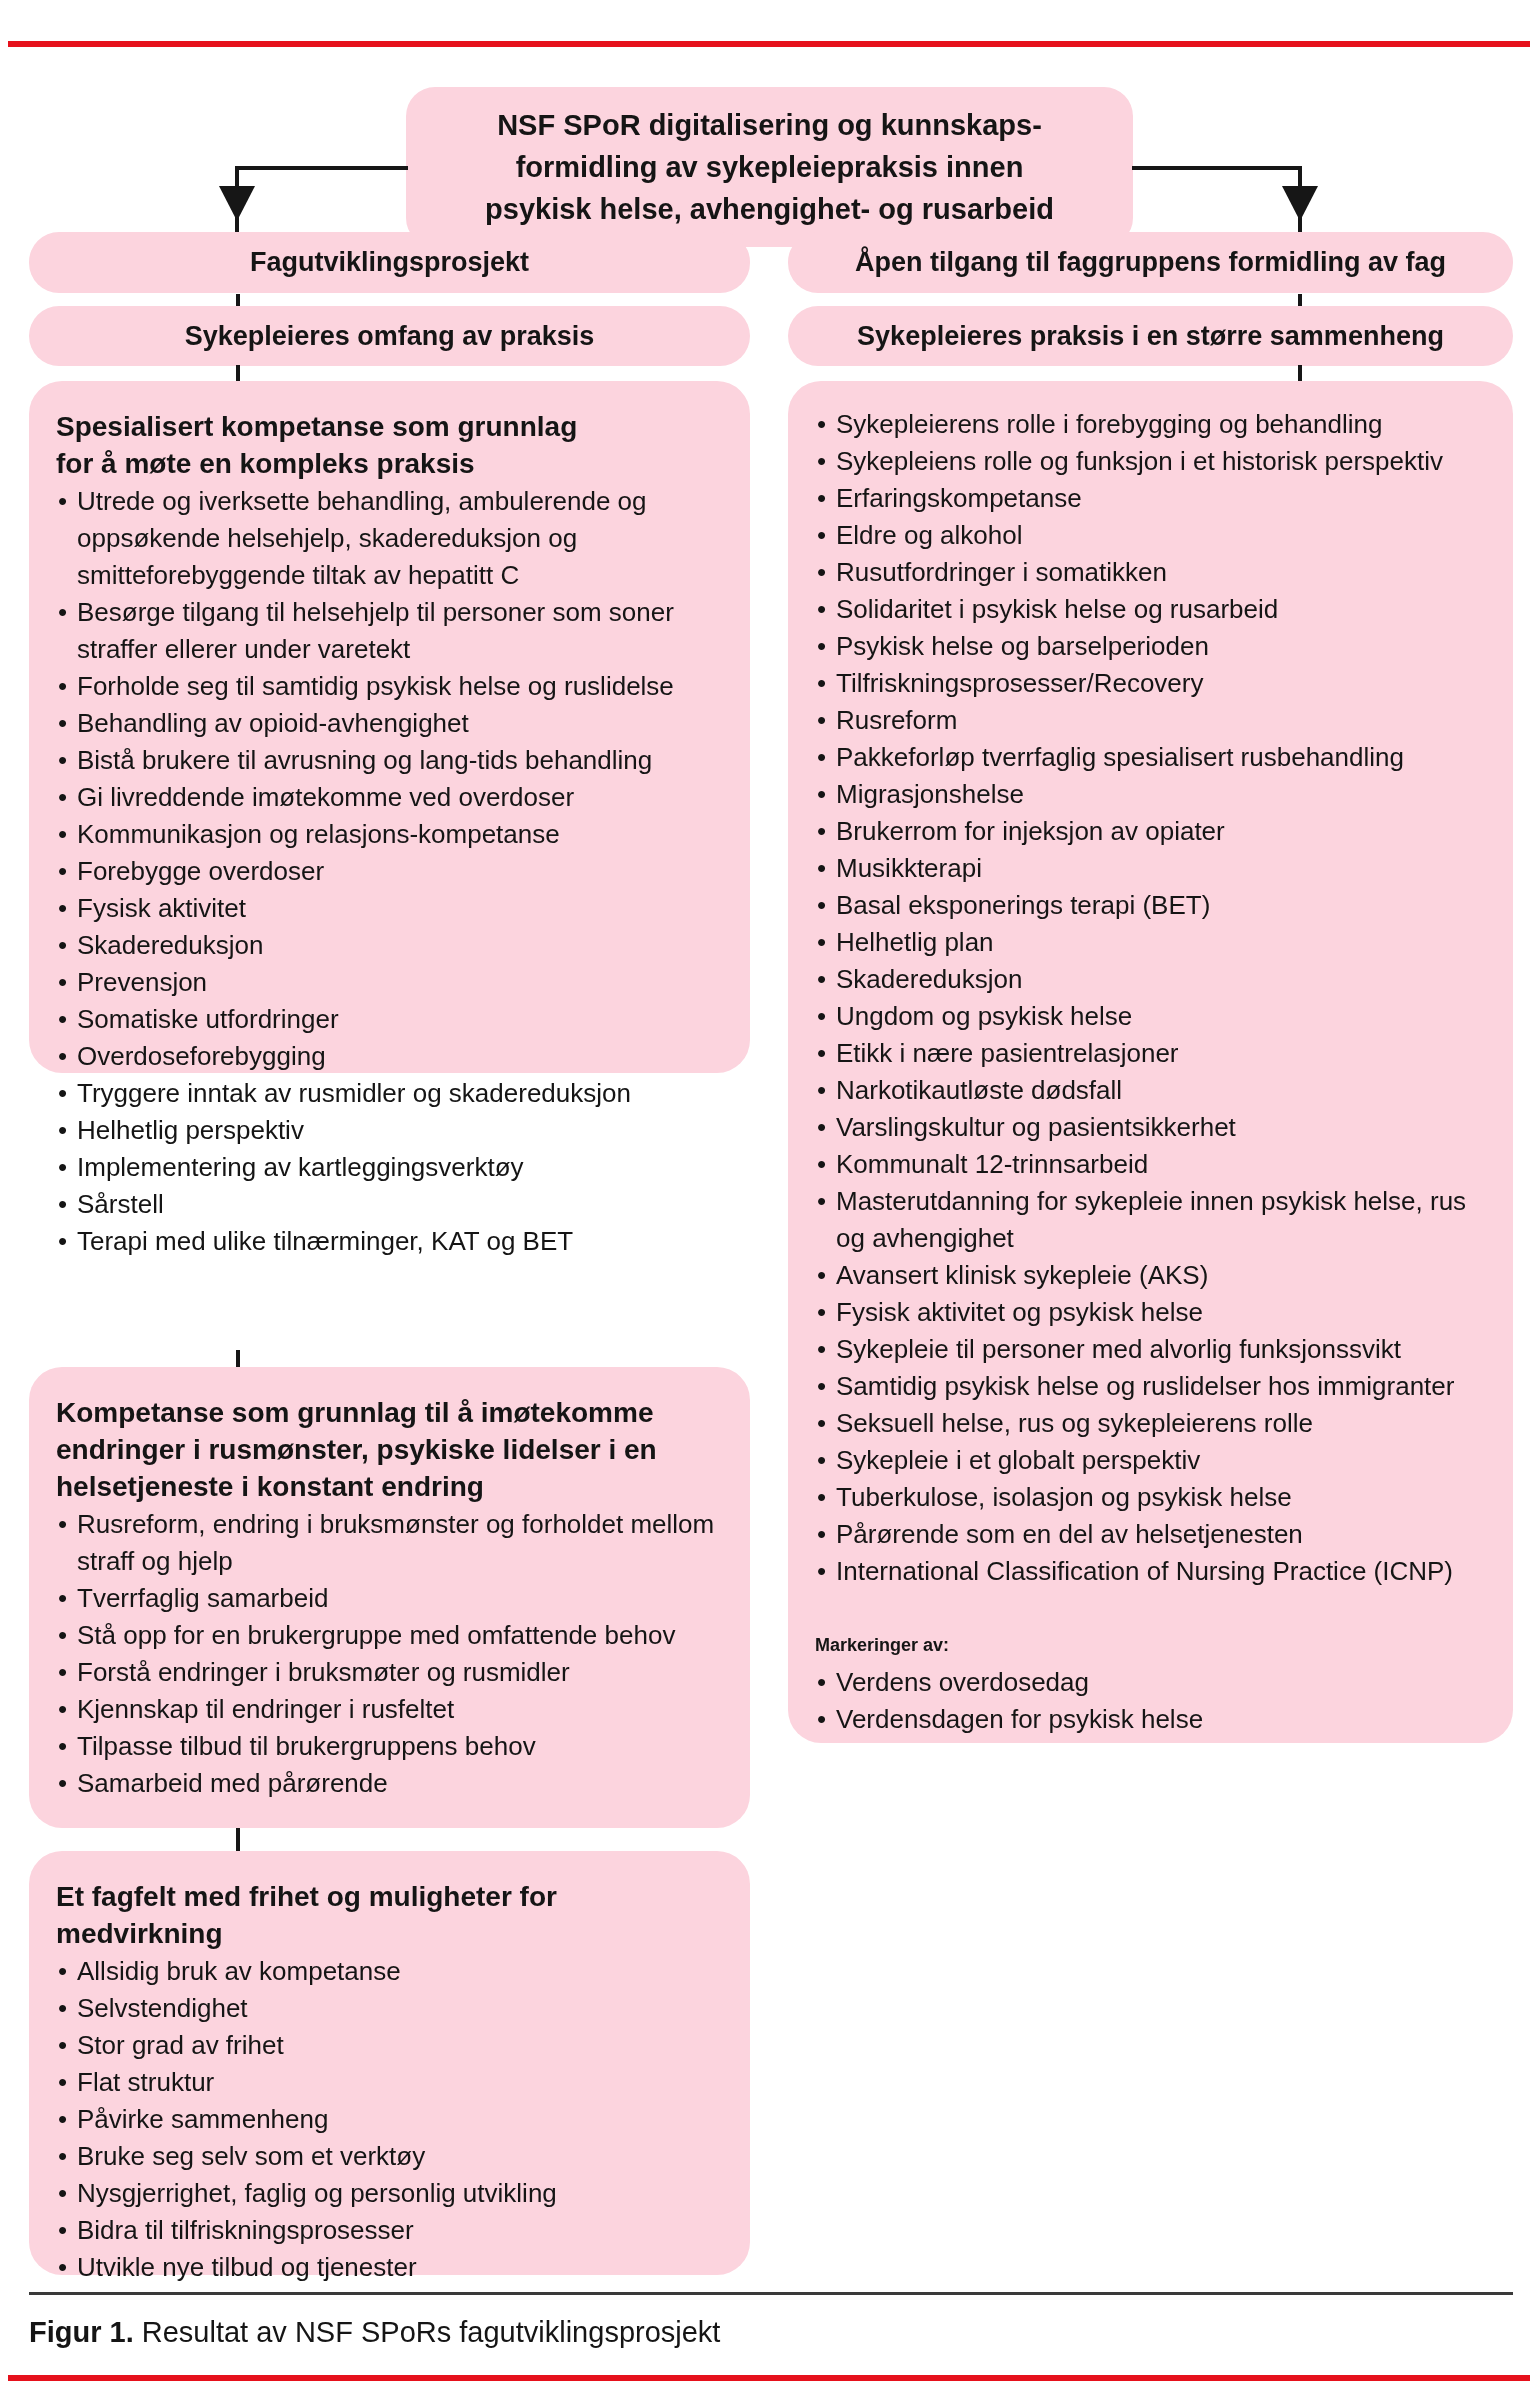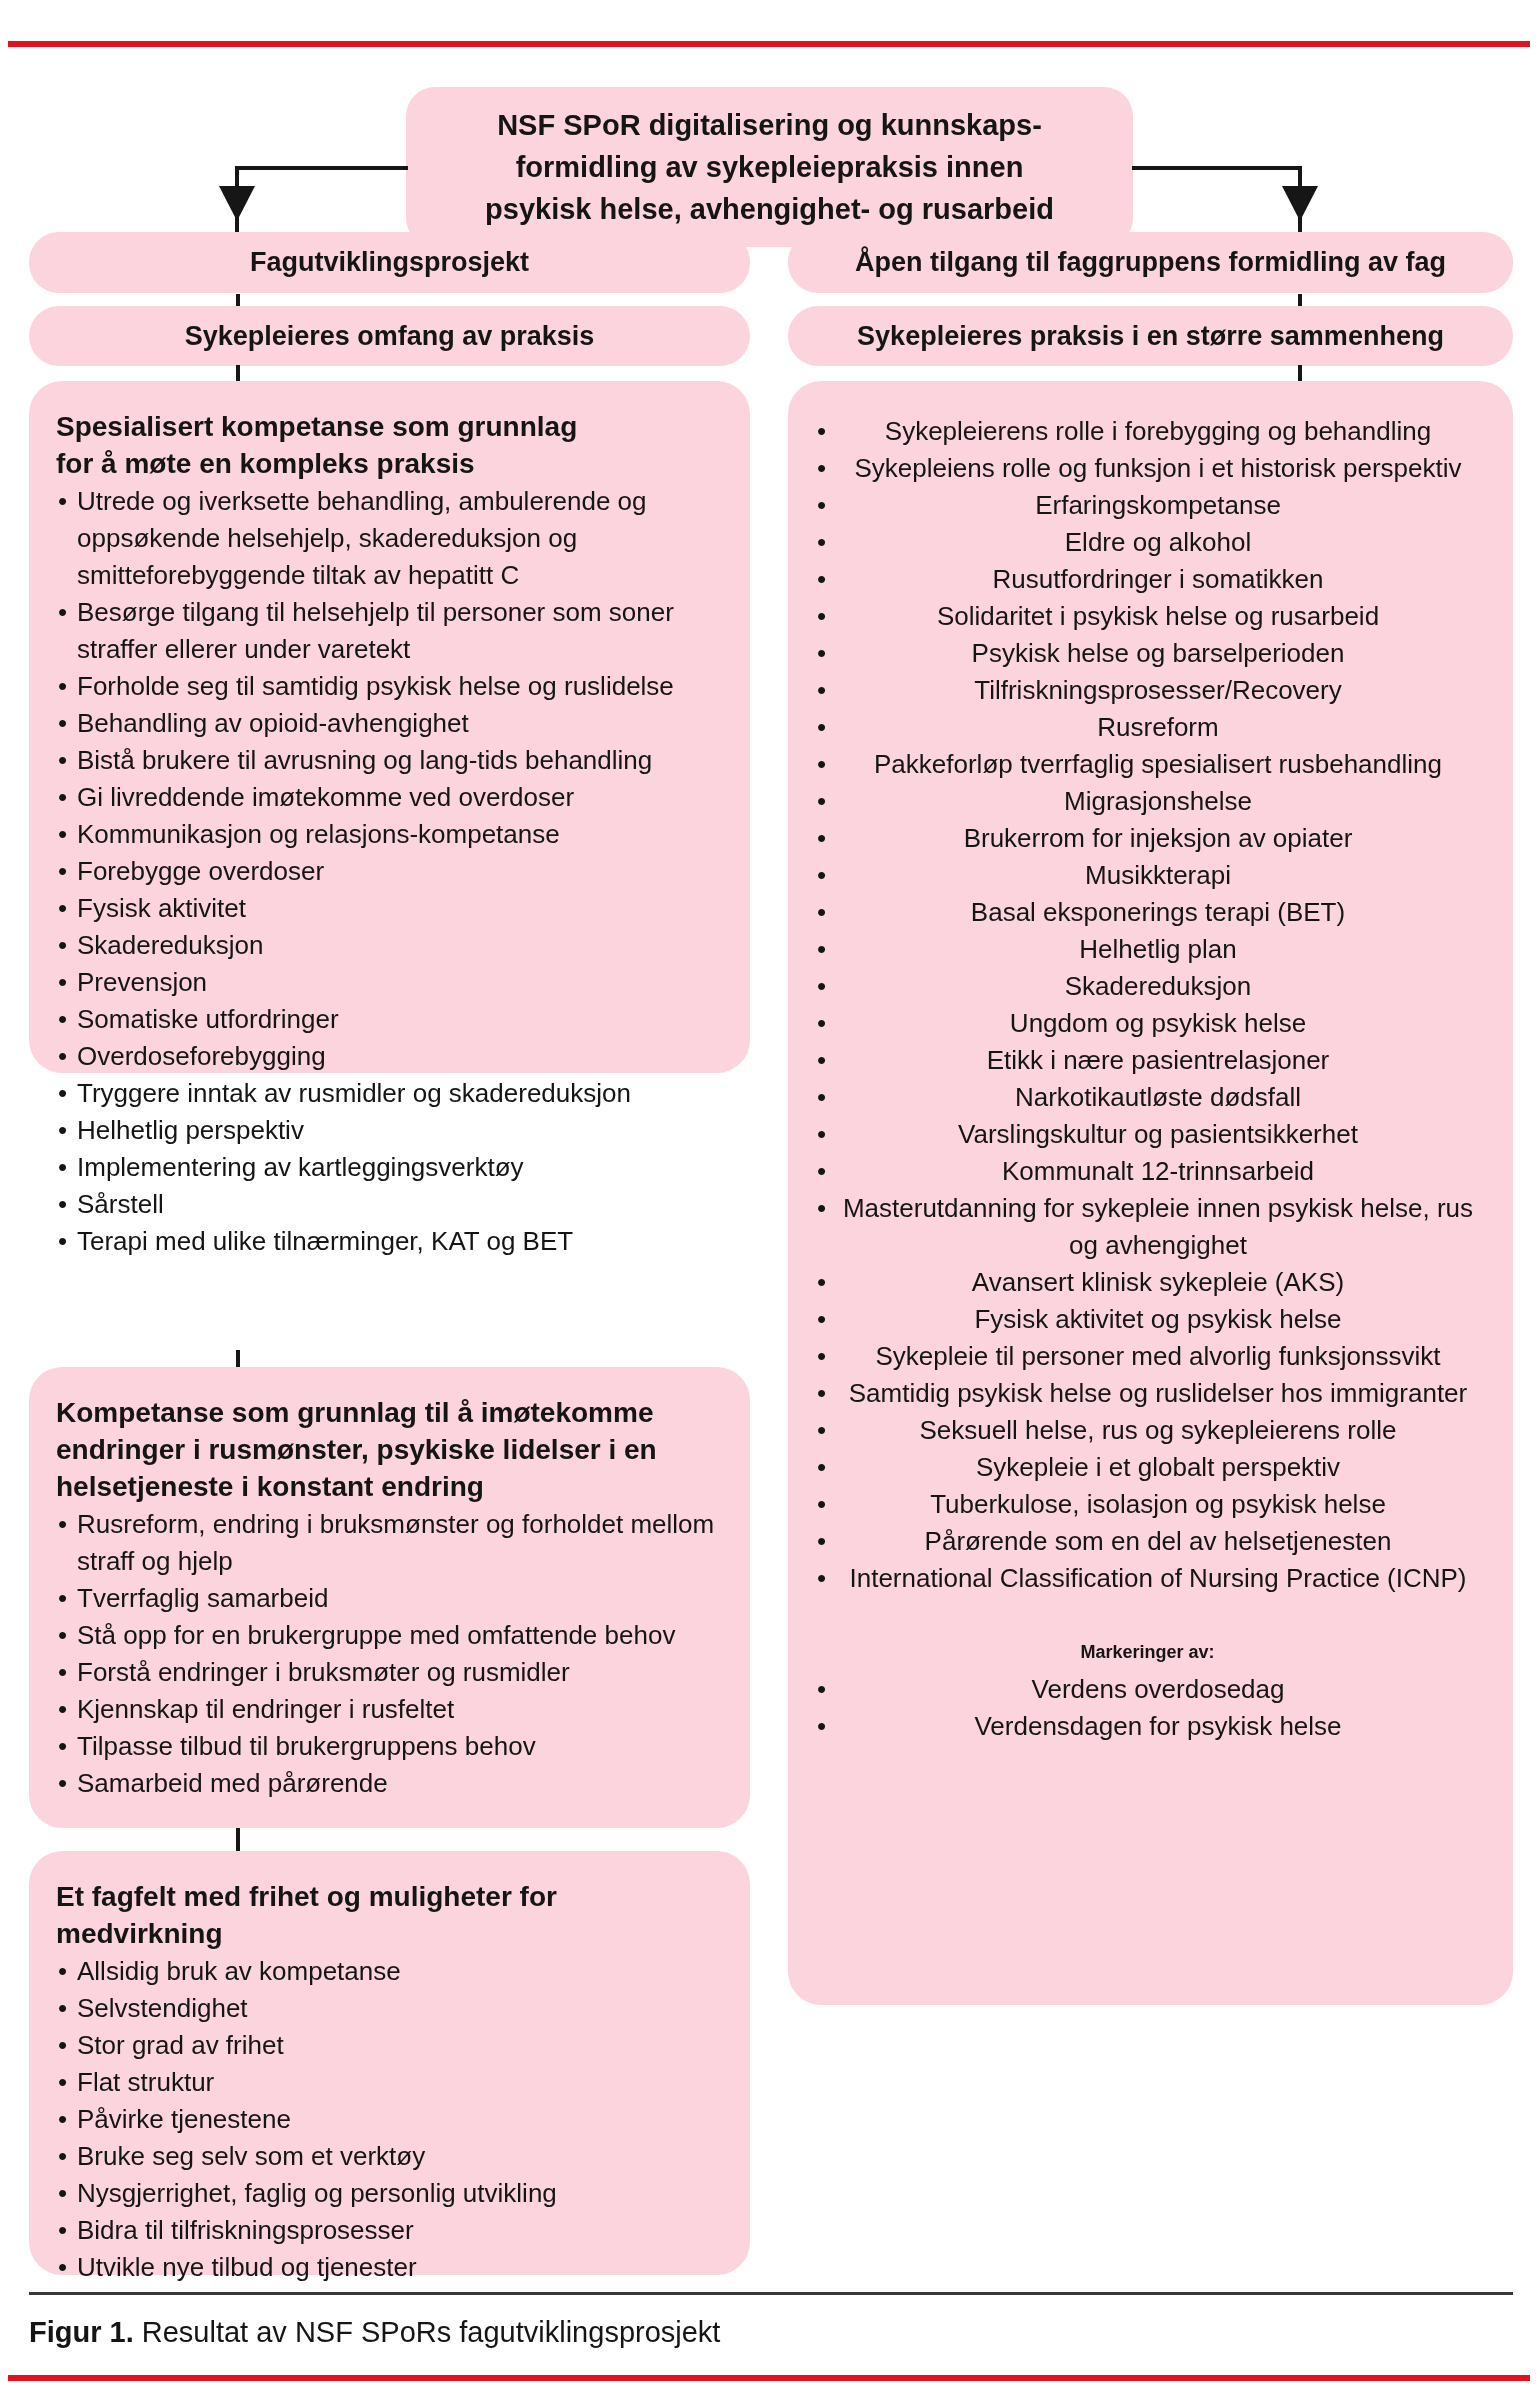--- a/index.html
+++ b/index.html
@@ -131,29 +131,29 @@
   <div class="abs cline" style="left:236px;top:1828px;width:3.8px;height:23px;"></div>
 
   <div class="abs pink content-box l" style="top:1851px;height:424px;">
     <div class="box-heading">Et fagfelt med frihet og muligheter for
 medvirkning</div>
     <ul class="bullets">
         <li>Allsidig bruk av kompetanse</li>
         <li>Selvstendighet</li>
         <li>Stor grad av frihet</li>
         <li>Flat struktur</li>
-        <li>Påvirke tjenestene</li>
+        <li>Påvirke sammenheng</li>
         <li>Bruke seg selv som et verktøy</li>
         <li>Nysgjerrighet, faglig og personlig utvikling</li>
         <li>Bidra til tilfriskningsprosesser</li>
         <li>Utvikle nye tilbud og tjenester</li>
       </ul>
   </div>
 
-  <div class="abs pink content-box r" style="top:381px;height:1624px;padding-top:32px;text-align:center;">
+  <div class="abs pink content-box r" style="top:381px;height:1362px;padding-top:25px;">
     <ul class="bullets">
         <li>Sykepleierens rolle i forebygging og behandling</li>
         <li>Sykepleiens rolle og funksjon i et historisk perspektiv</li>
         <li>Erfaringskompetanse</li>
         <li>Eldre og alkohol</li>
         <li>Rusutfordringer i somatikken</li>
         <li>Solidaritet i psykisk helse og rusarbeid</li>
         <li>Psykisk helse og barselperioden</li>
         <li>Tilfriskningsprosesser/Recovery</li>
         <li>Rusreform</li>

